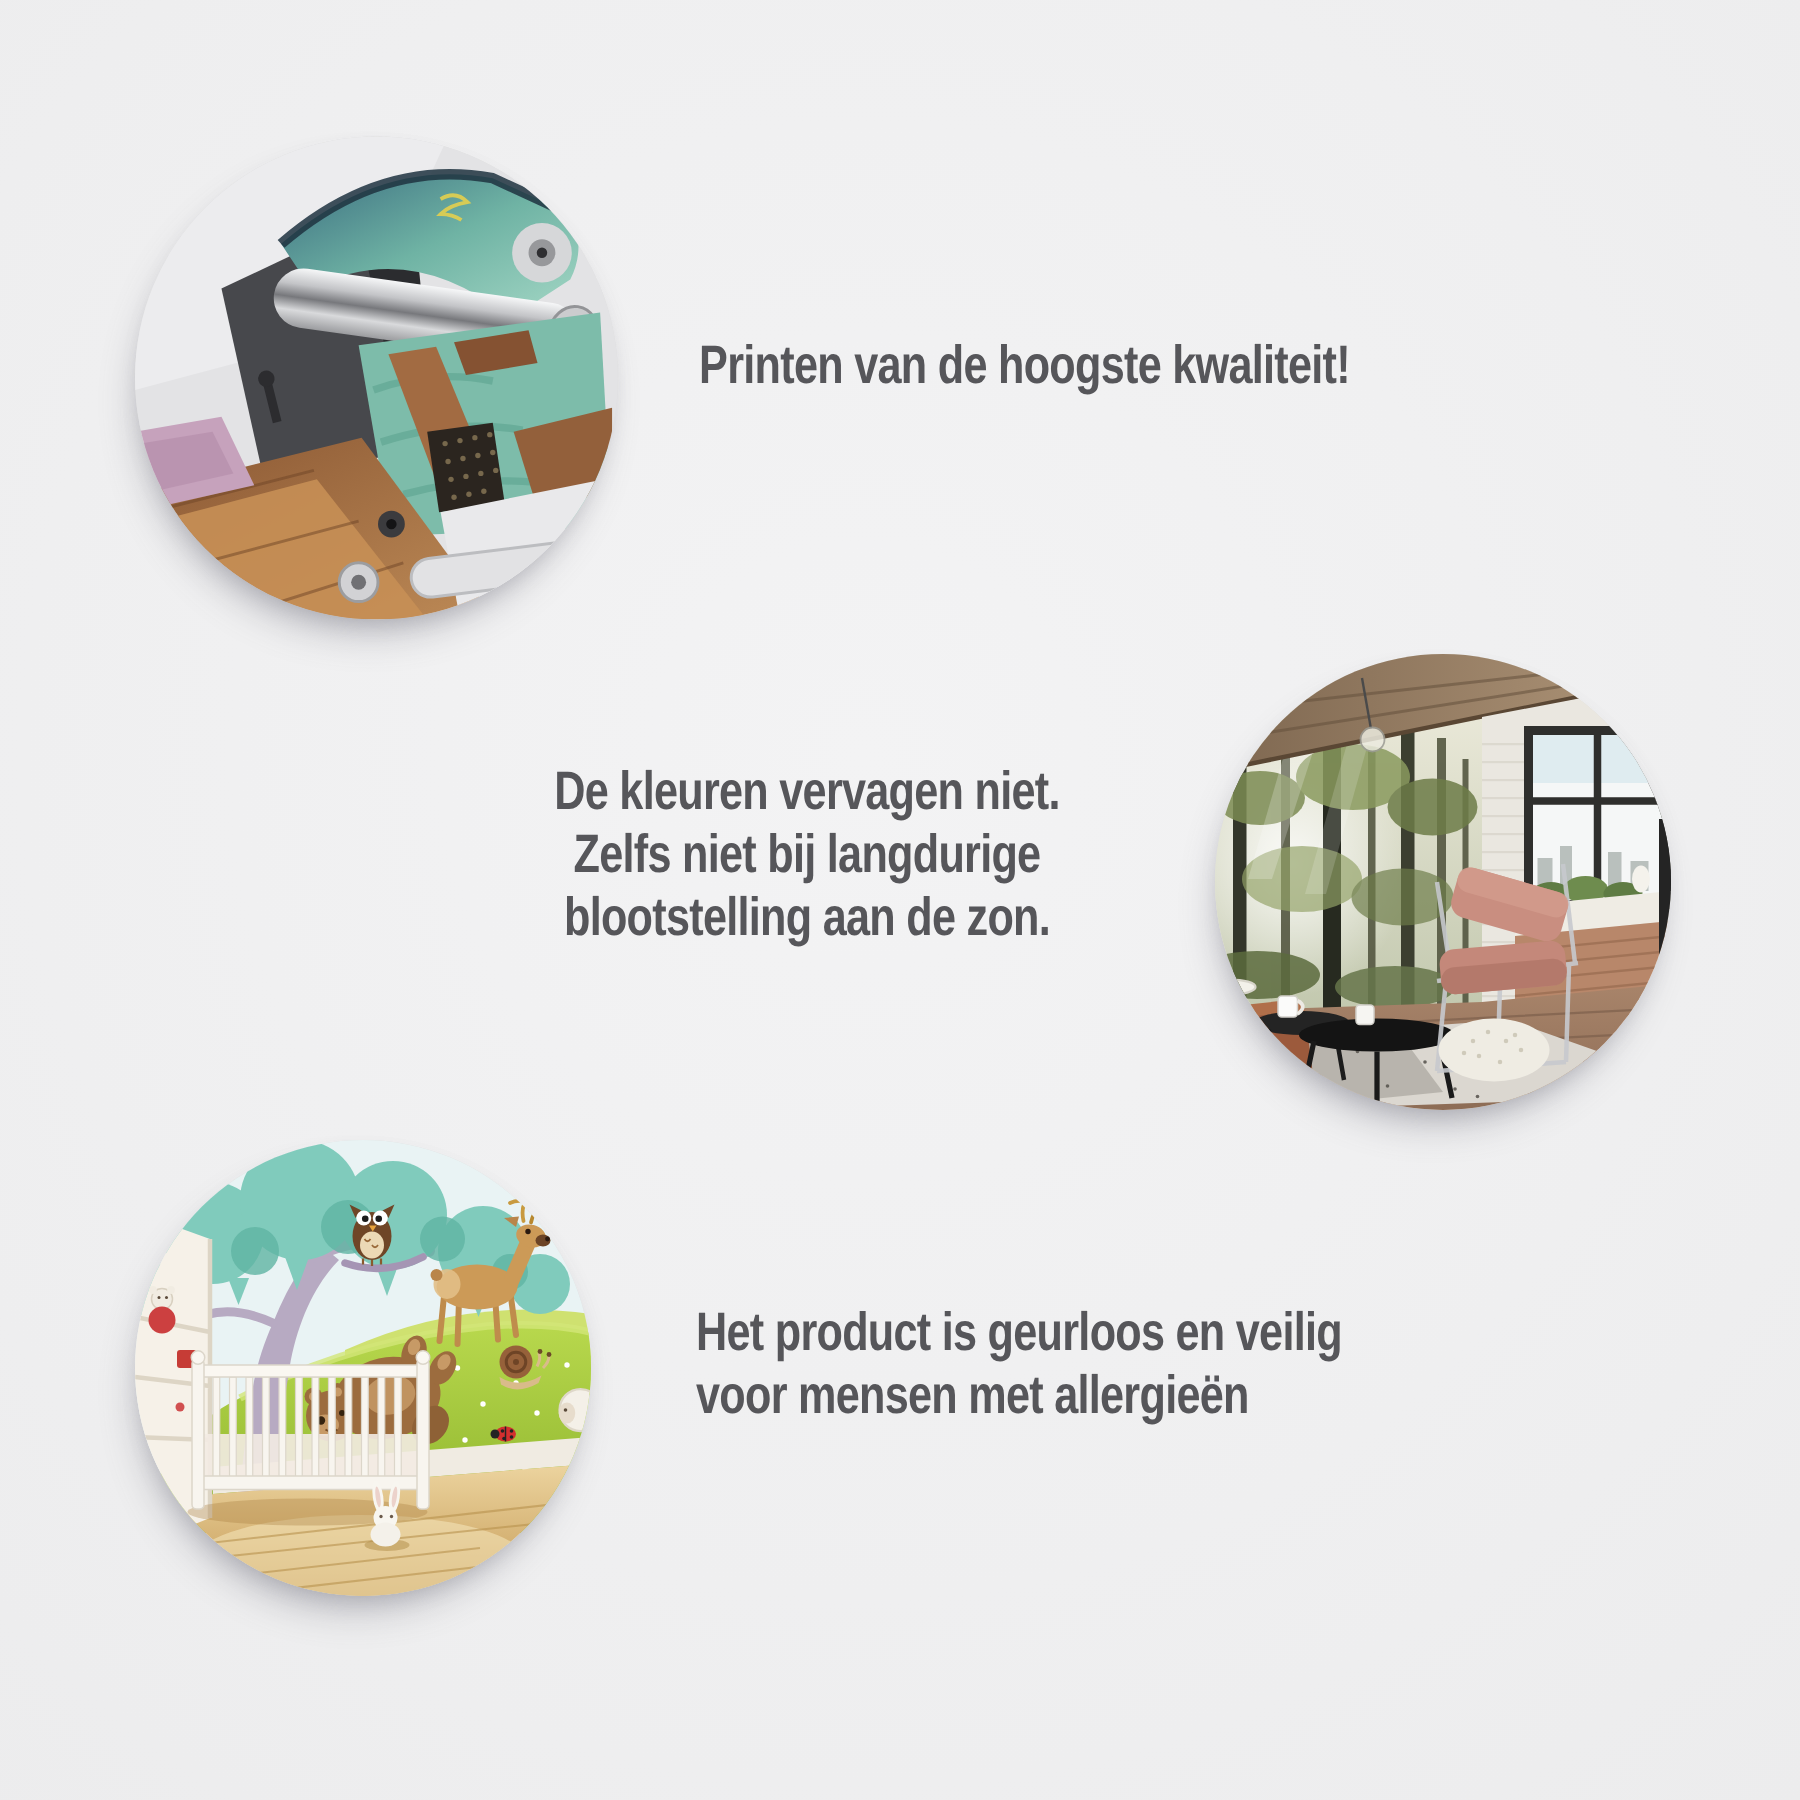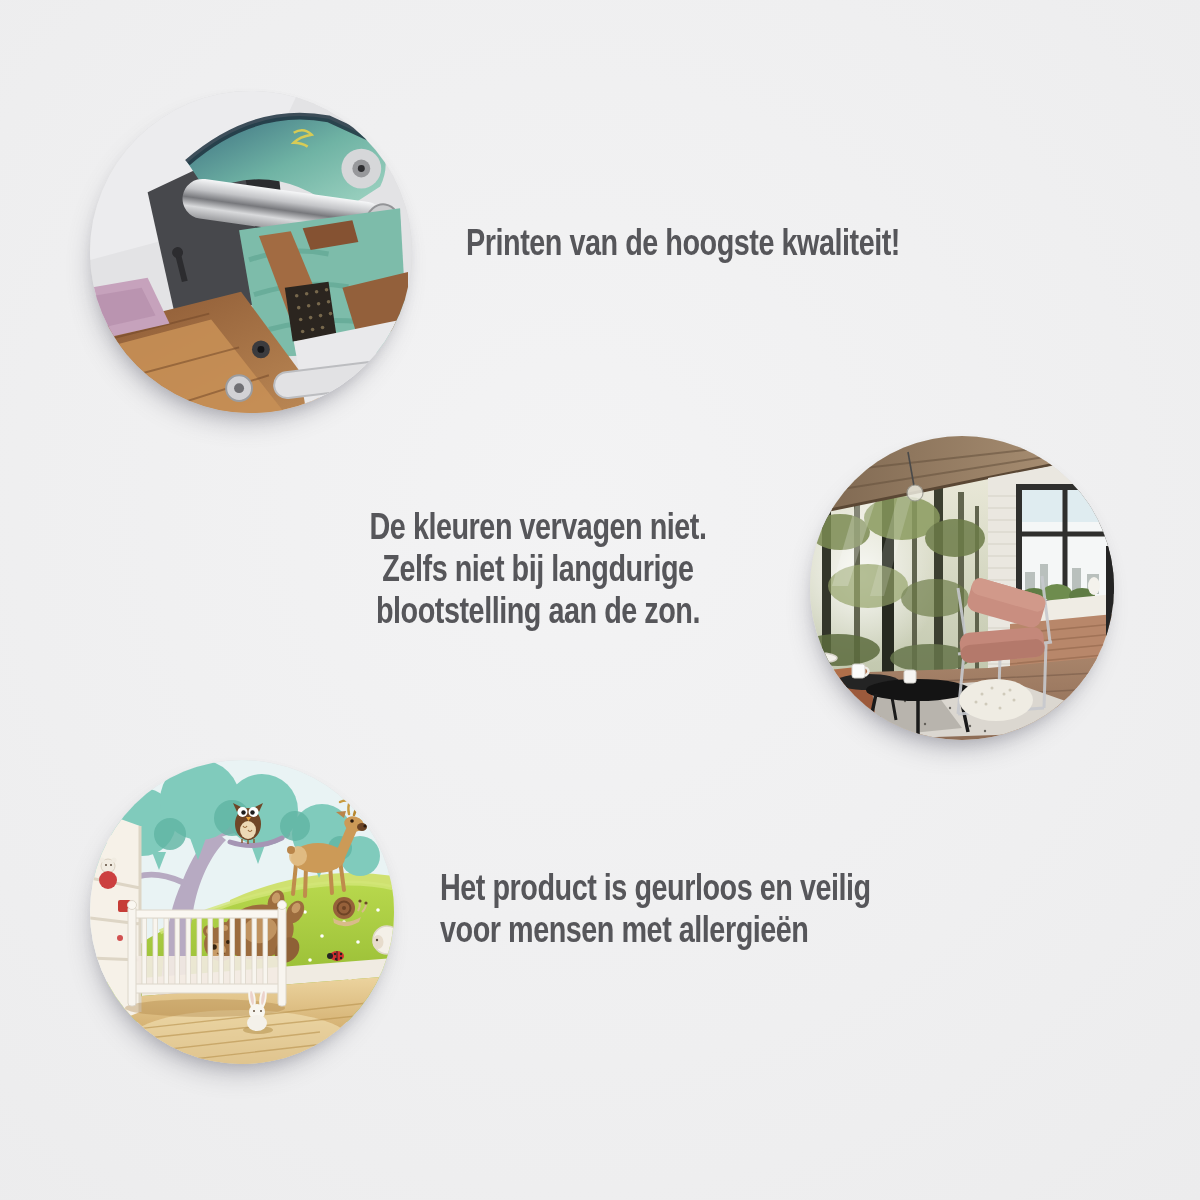--- a/index.html
+++ b/index.html
@@ -25,21 +25,21 @@
   .feature-text{
     position:absolute;color:#56565a;font-weight:700;
     font-size:36px;line-height:42px;letter-spacing:-0.6px;
   }
   .t-center{transform:translateX(-50%);}
   .t-center .inner{transform:scaleX(0.8);transform-origin:50% 0;text-align:center;}
   .t-left .inner{transform:scaleX(0.8);transform-origin:0 0;text-align:left;}
   .inner div{white-space:nowrap;}
   #text-print  {left:683px;top:222px;}
   #text-fade   {left:538px;top:506px;}
-  #text-odor   {left:440px;top:867px;}
+  #text-odor   {left:464px;top:867px;}
 </style>
 </head>
 <body>
 
 <div class="canvas">
 
   <div class="photo-circle" id="circle-print">
     <svg viewBox="0 0 324 324" aria-hidden="true">
       <defs>
         <linearGradient id="g1chrome" x1="0" y1="0" x2="0" y2="1">

